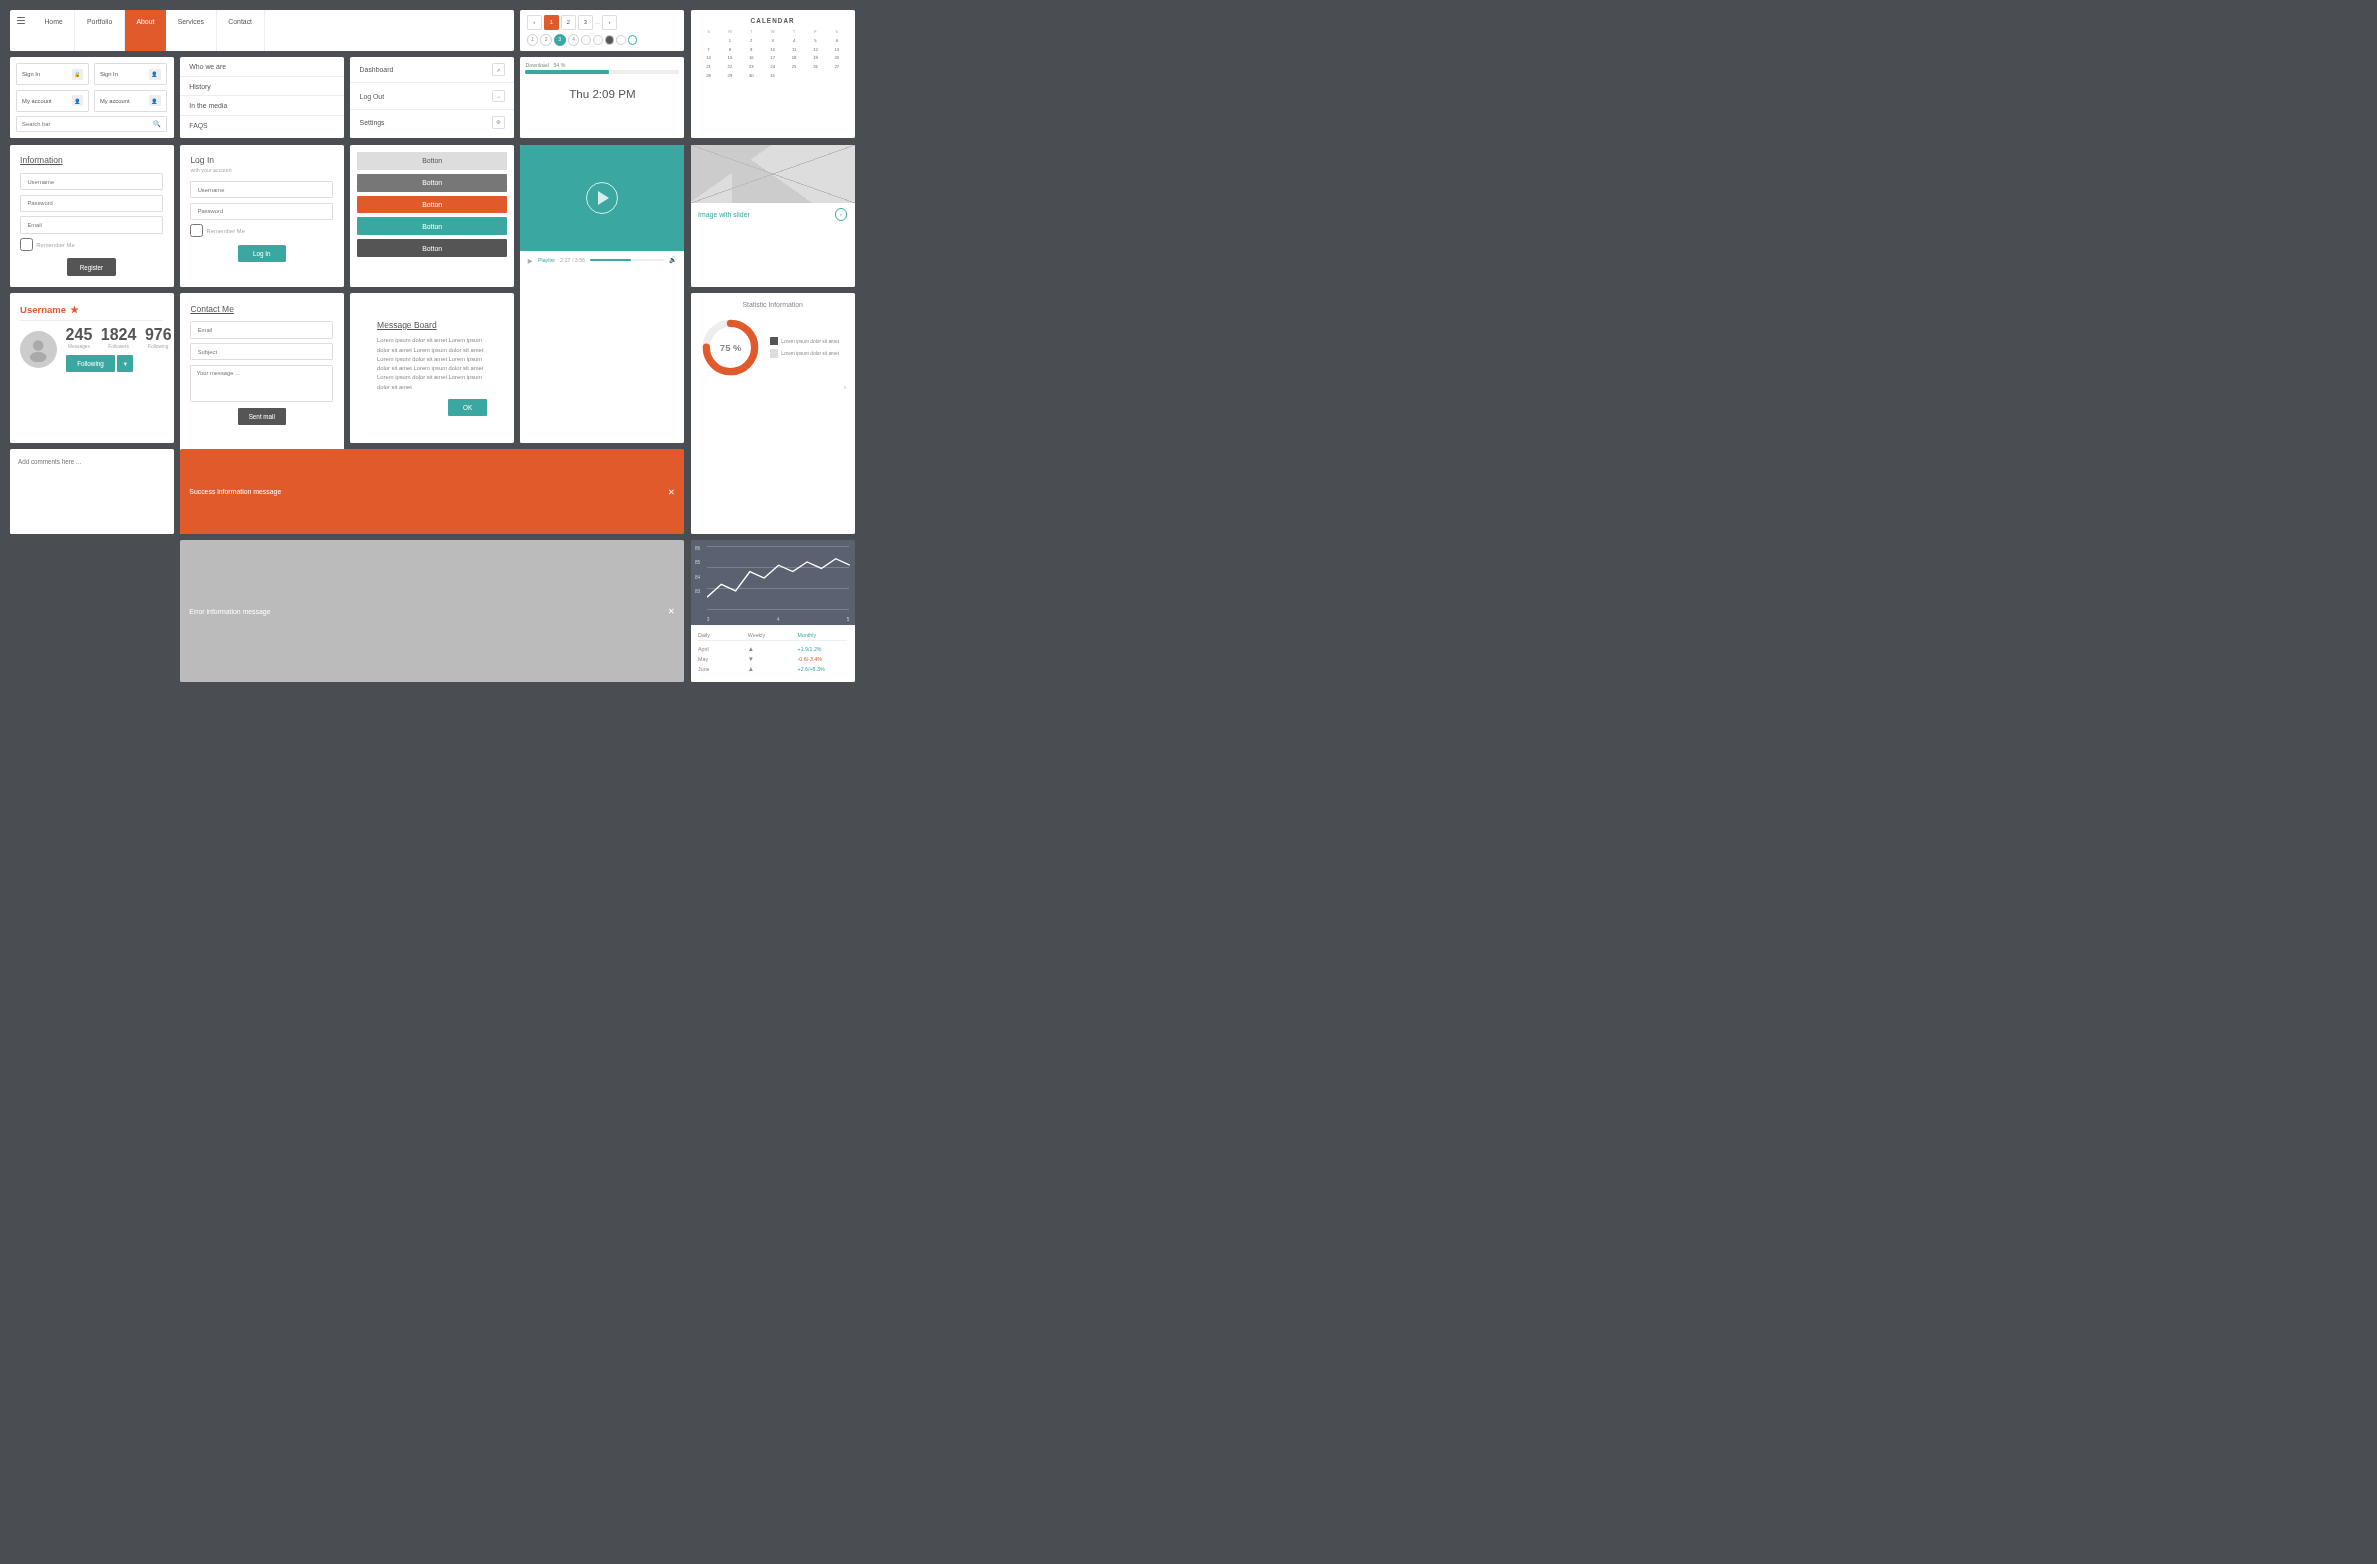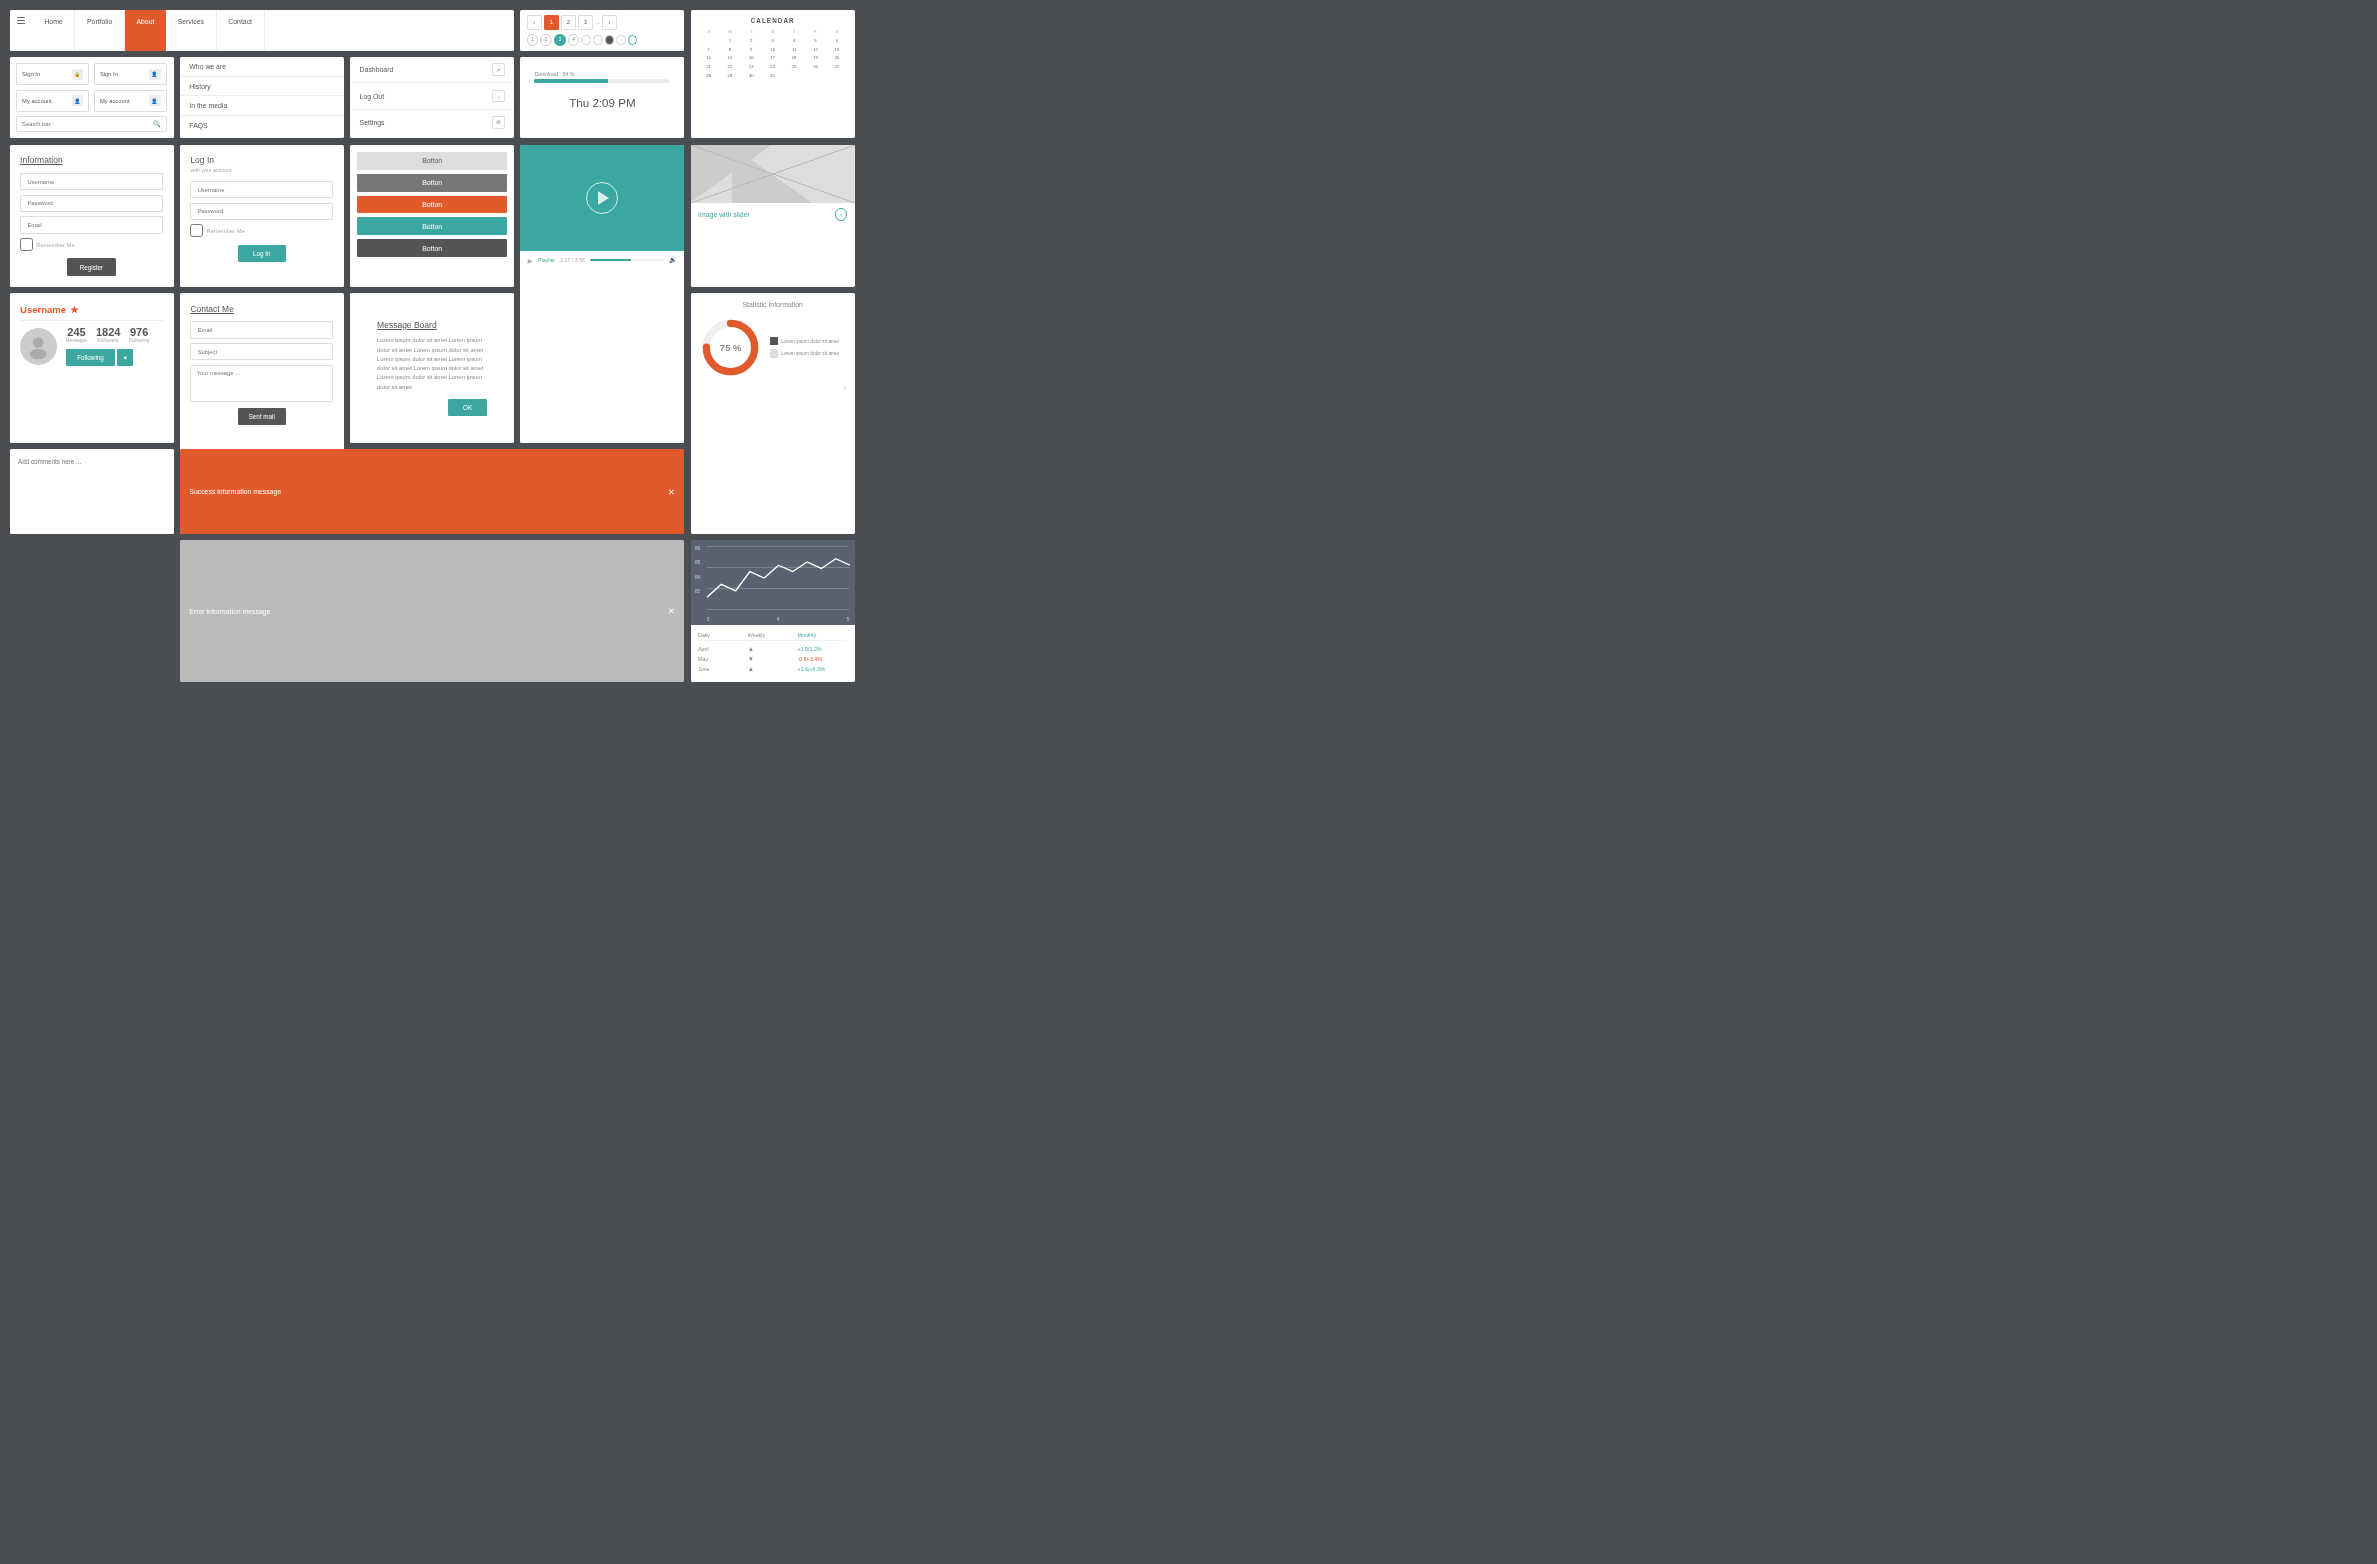--- a/index.html
+++ b/index.html
@@ -321,21 +321,21 @@
       font-size: 5.3px;
       color: #888;
     }
 
     
     .download-time-card {
       grid-column: 4;
       grid-row: 2;
       background: #fff;
       border-radius: 1.6px;
-      padding: 14px;
+      padding: 5px;
     }
     .download-label {
       font-size: 5.3px;
       color: #888;
       margin-bottom: 2.1px;
     }
     .download-bar-bg {
       background: #eee;
       border-radius: 1.1px;
       height: 4.2px;
@@ -633,21 +633,21 @@
       flex-shrink: 0;
       overflow: hidden;
     }
     .avatar-svg { width: 26.4px; height: 26.4px; fill: #999; }
     .stats-row {
       display: flex;
       gap: 8.5px;
       margin-bottom: 6.3px;
     }
     .stat-item { text-align: center; }
-    .stat-num { font-size: 11px; color: #555; font-weight: bold; }
+    .stat-num { font-size: 16px; color: #555; font-weight: bold; }
     .stat-lbl { font-size: 4.8px; color: #aaa; }
     .follow-row {
       display: flex;
       gap: 2.1px;
     }
     .btn-following {
       background: #3aa8a0;
       color: #fff;
       border: none;
       border-radius: 1.1px;

